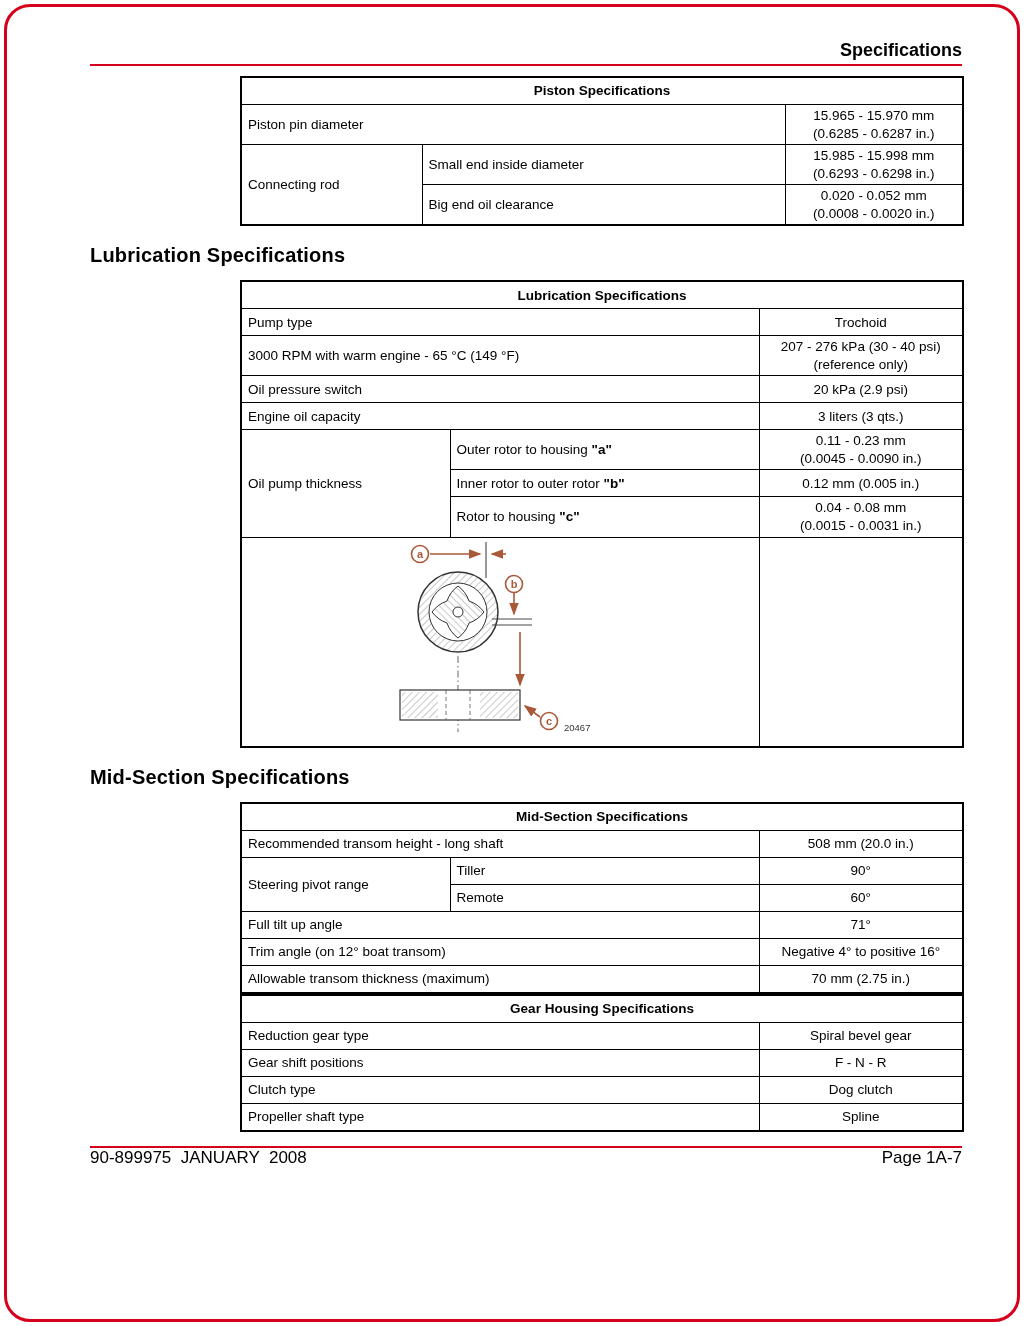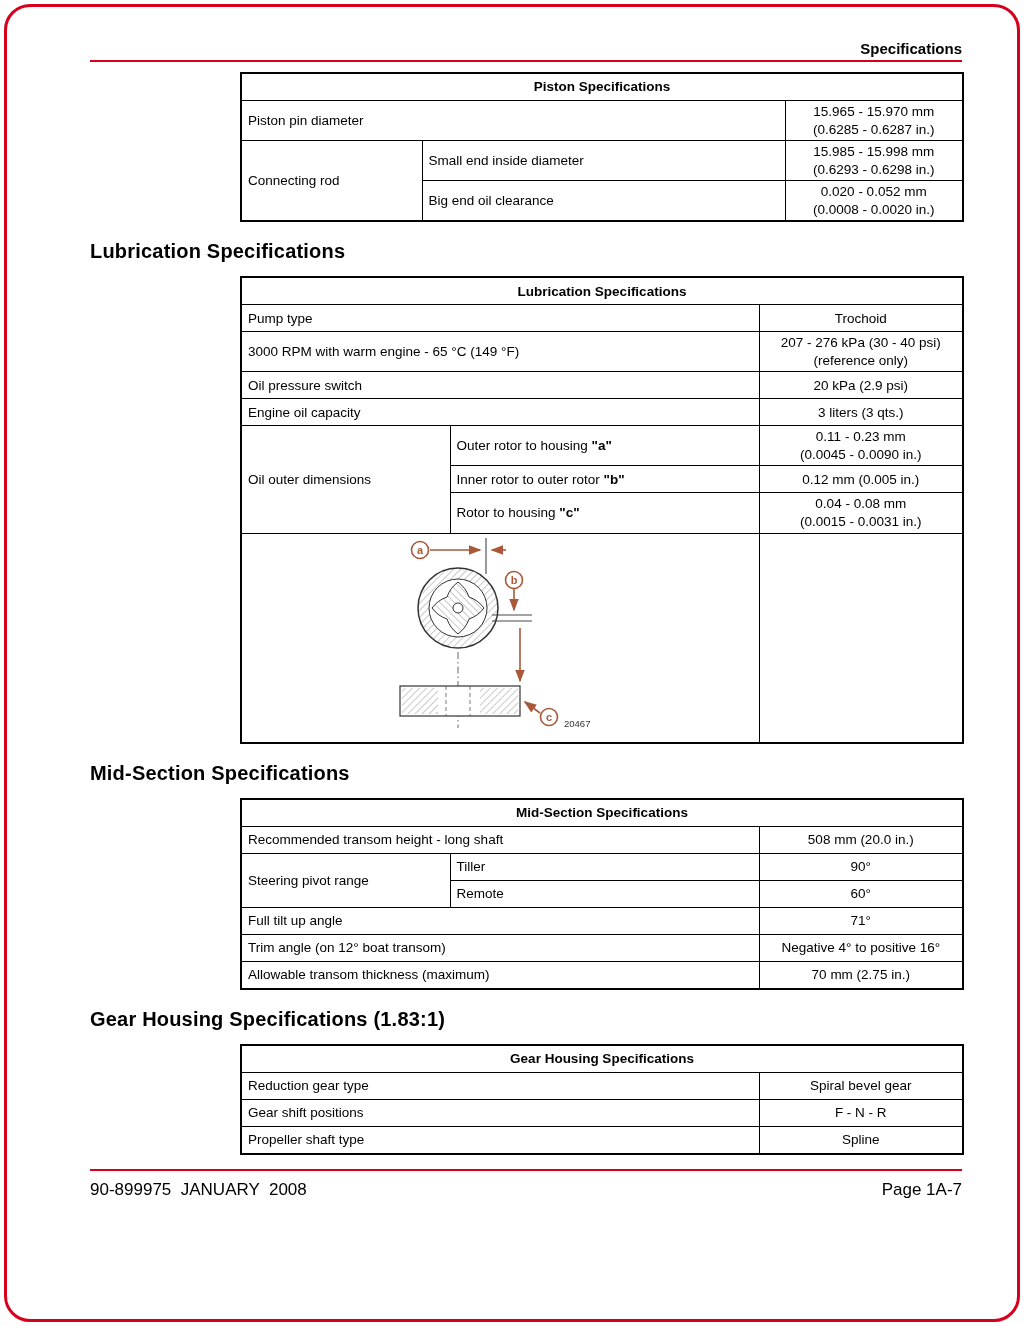--- a/index.html
+++ b/index.html
@@ -11,42 +11,42 @@
   body{
     width:1024px;height:1326px;background:#fff;color:#000;
     font-family:"Liberation Sans","DejaVu Sans",sans-serif;
     position:relative;overflow:hidden;
   }
   .frame{
     position:absolute;inset:4px;border:3px solid var(--red);
     border-radius:26px;pointer-events:none;
   }
   .content{position:absolute;left:90px;top:0;width:872px;}
-  .top-header{padding-top:40px;text-align:right;font-size:15px;font-weight:bold;}
+  .top-header{padding-top:40px;text-align:right;font-size:18px;font-weight:bold;}
   .rule{height:2px;background:var(--red);margin-top:3px;}
   .spec-table{
     border-collapse:collapse;margin-left:150px;width:722px;
     font-size:13.5px;border:2px solid var(--line);table-layout:fixed;
   }
   .spec-table td{
     border:1px solid var(--line);padding:2px 6px;height:22px;
     line-height:1.3;vertical-align:middle;
   }
   .thead{text-align:center;font-weight:bold;}
   .lbl{text-align:left;margin-top:28px;}
   .val{text-align:center;white-space:pre-line;}
   .mt10{margin-top:10px;padding-left:39px;}
   h2{
     font-size:20px;font-weight:bold;margin:18px 0 13px 0;letter-spacing:0.2px;
   }
   .diagram-cell{height:208px;text-align:center;vertical-align:middle;padding:0;}
   .footer-rule{height:2px;background:var(--red);margin-top:14px;}
   .footer-row{
     display:flex;justify-content:space-between;align-items:baseline;
-    padding-top:9px;font-size:17px;
+    font-size:17px;
   }
   .footer-left{white-space:pre;}
 </style>
 </head>
 <body>
 
 <div class="frame"></div>
 
 <div class="content">
 
@@ -105,21 +105,21 @@
     </tr>
     <tr>
       <td colspan="2" class="lbl">Oil pressure switch</td>
       <td class="val">20 kPa (2.9 psi)</td>
     </tr>
     <tr>
       <td colspan="2" class="lbl">Engine oil capacity</td>
       <td class="val">3 liters (3 qts.)</td>
     </tr>
     <tr>
-      <td rowspan="3" class="lbl">Oil outer dimensions</td>
+      <td rowspan="3" class="lbl">Oil pump thickness</td>
       <td class="lbl">
         <span>Outer rotor to housing</span>
         <b>"a"</b>
       </td>
       <td class="val">0.11 - 0.23 mm
 (0.0045 - 0.0090 in.)</td>
     </tr>
     <tr>
       <td class="lbl">
         <span>Inner rotor to outer rotor</span>
@@ -230,38 +230,41 @@
       <td colspan="2" class="lbl">Trim angle (on 12° boat transom)</td>
       <td class="val">Negative 4° to positive 16°</td>
     </tr>
     <tr>
       <td colspan="2" class="lbl">Allowable transom thickness (maximum)</td>
       <td class="val">70 mm (2.75 in.)</td>
     </tr>
   </tbody>
     </table>
 
-  <h2>Gear Housing Specifications (1.83:1)</h2>
 
   <table class="spec-table">
     <colgroup>
         <col style="width:518px">
         <col style="width:204px">
       </colgroup>
     <tbody>
         <tr>
       <td colspan="2" class="thead">Gear Housing Specifications</td>
     </tr>
     <tr>
       <td class="lbl">Reduction gear type</td>
       <td class="val">Spiral bevel gear</td>
     </tr>
     <tr>
       <td class="lbl">Gear shift positions</td>
       <td class="val">F - N - R</td>
+    </tr>
+    <tr>
+      <td class="lbl">Clutch type</td>
+      <td class="val">Dog clutch</td>
     </tr>
     <tr>
       <td class="lbl">Propeller shaft type</td>
       <td class="val">Spline</td>
     </tr>
   </tbody>
     </table>
 
   <div class="footer-rule"></div>
   <div class="footer-row">

